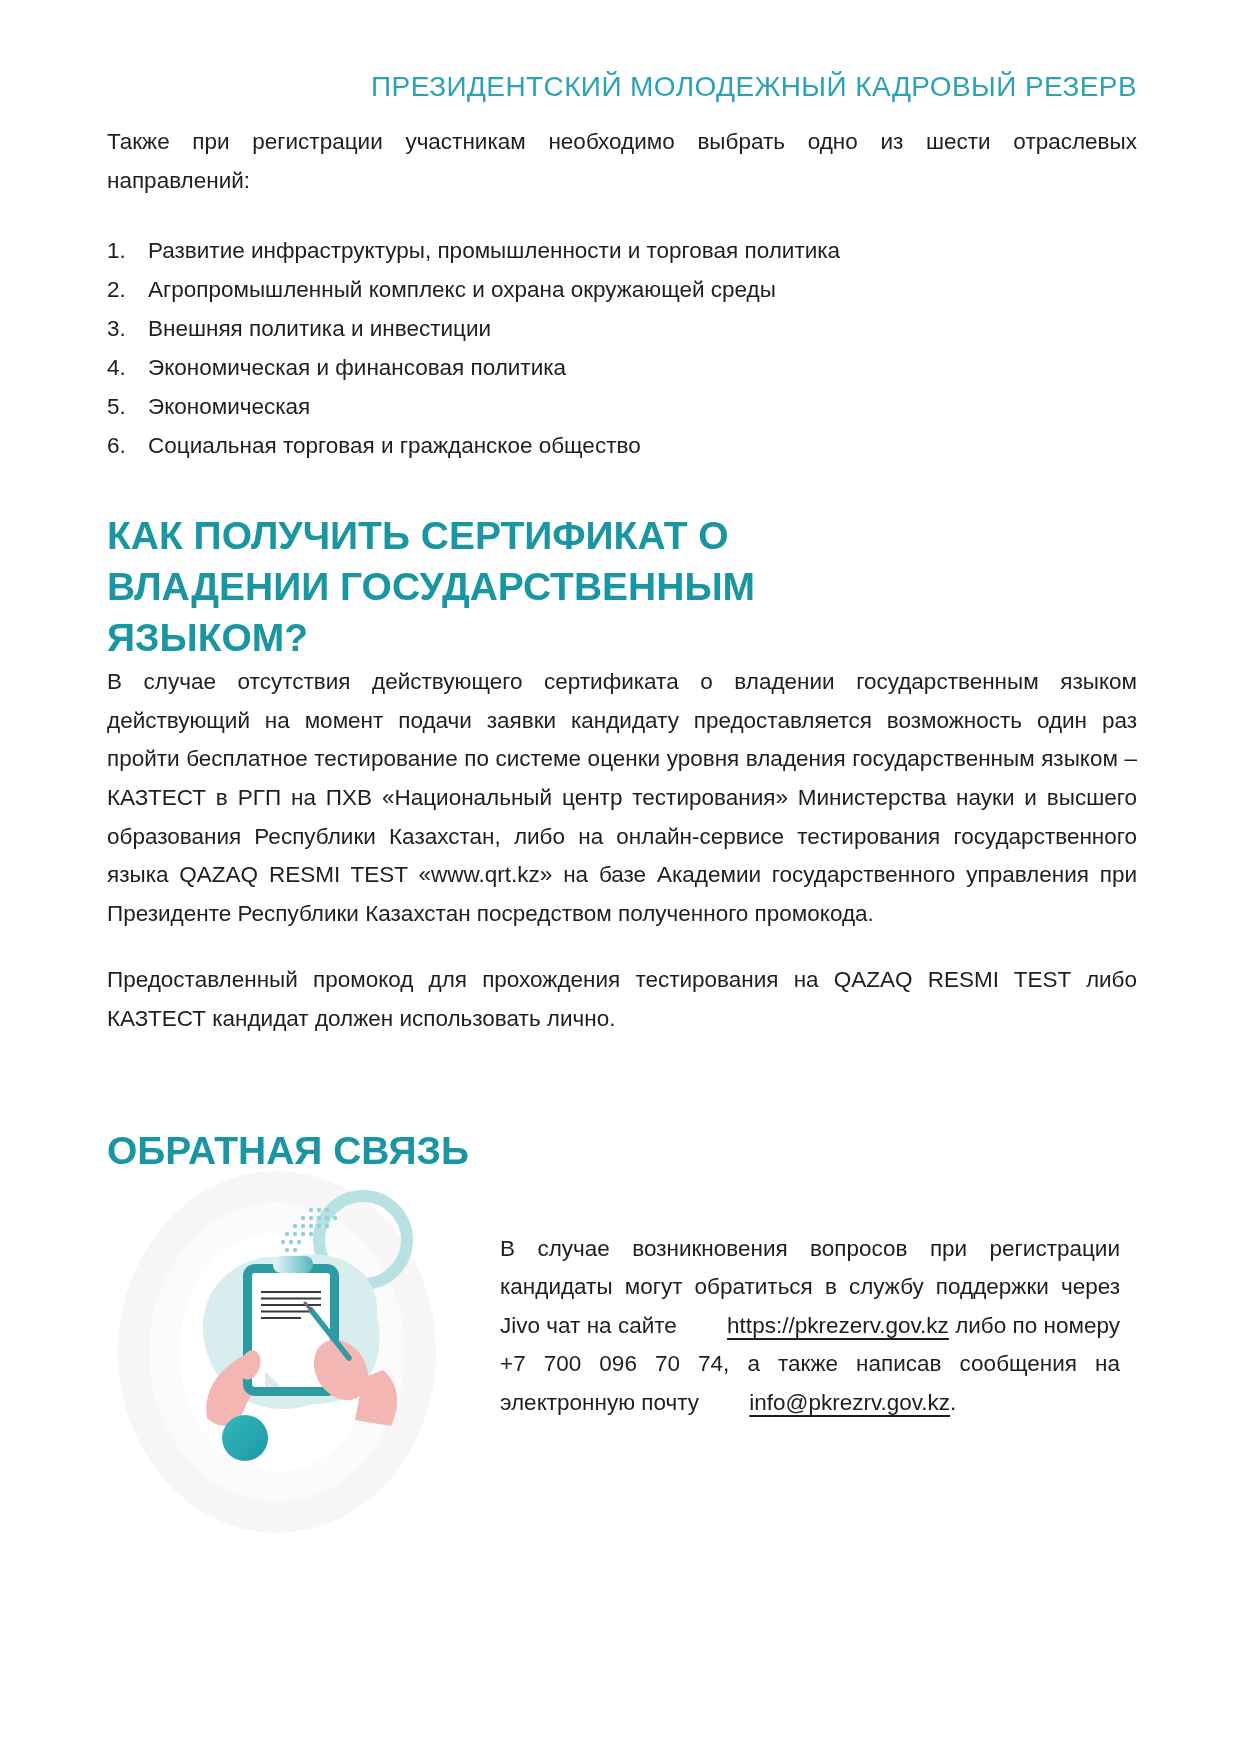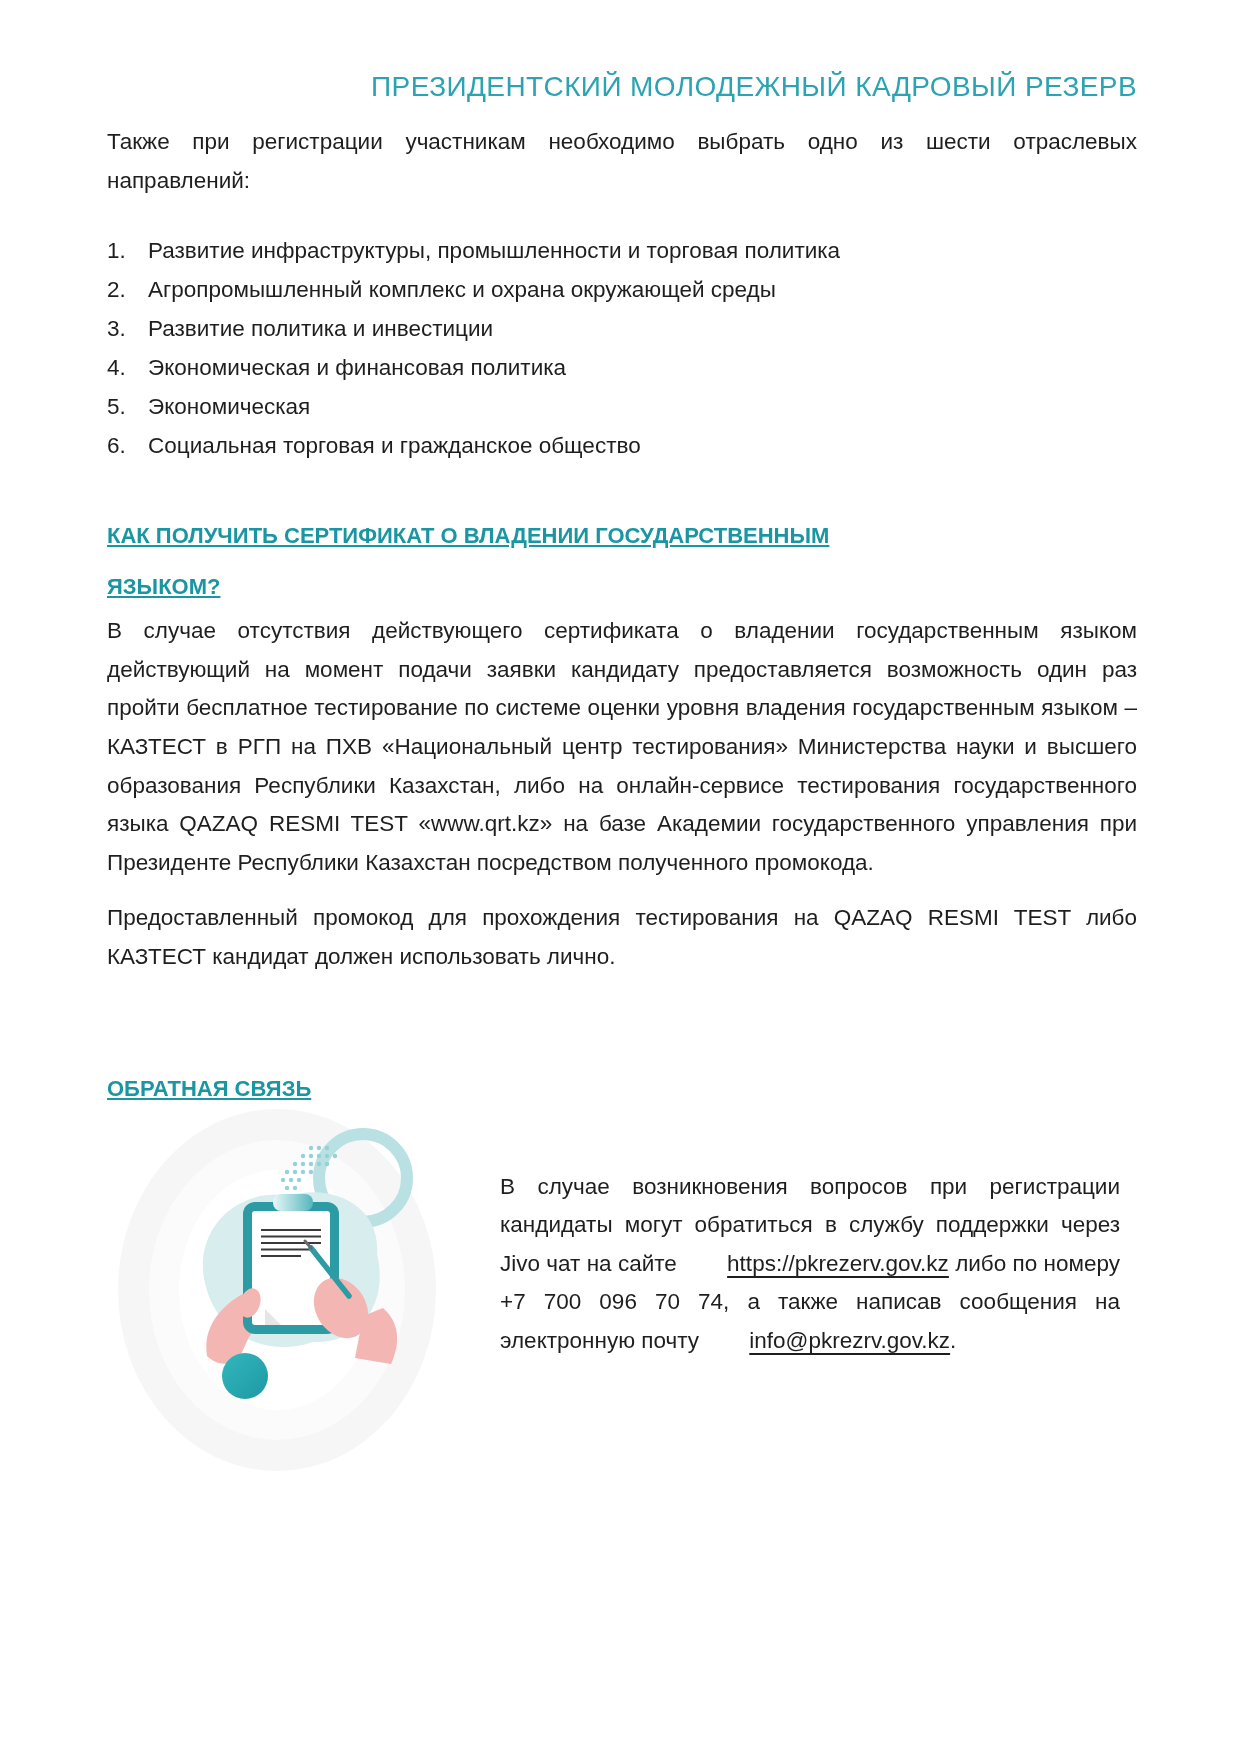--- a/index.html
+++ b/index.html
@@ -30,29 +30,28 @@
     text-align:justify;
   }
   .intro{margin-top:19px;}
 
   .list{margin-top:31px;}
   .list-item{display:flex;line-height:39px;font-size:22.5px;}
   .list-item .num{width:41px;flex:none;}
   .list-item .txt{flex:1;}
 
   .section-heading{
-    font-size:22px;
+    font-size:39px;
     line-height:51px;
     font-weight:700;
     color:#1a96a3;
-    text-decoration:underline;
   }
   .h-cert{margin-top:45px;max-width:770px;}
   .p-main{margin-top:0;}
-  .p-promo{margin-top:17px;}
+  .p-promo{margin-top:28px;}
   .h-fb{margin-top:93px;line-height:37px;}
 
   .fb-row{display:flex;margin-top:-3px;align-items:flex-start;}
   .illus{width:325px;height:370px;flex:none;margin-left:8px;}
   .fb-text{
     width:620px;
     margin-left:60px;
     margin-top:64px;
     font-size:22.5px;
     line-height:38.6px;
@@ -81,21 +80,21 @@
       <div class="list-item">
         <span class="num">1.</span>
         <span class="txt">Развитие инфраструктуры, промышленности и торговая политика</span>
       </div>
       <div class="list-item">
         <span class="num">2.</span>
         <span class="txt">Агропромышленный комплекс и охрана окружающей среды</span>
       </div>
       <div class="list-item">
         <span class="num">3.</span>
-        <span class="txt">Развитие политика и инвестиции</span>
+        <span class="txt">Внешняя политика и инвестиции</span>
       </div>
       <div class="list-item">
         <span class="num">4.</span>
         <span class="txt">Экономическая и финансовая политика</span>
       </div>
       <div class="list-item">
         <span class="num">5.</span>
         <span class="txt">Экономическая</span>
       </div>
       <div class="list-item">

